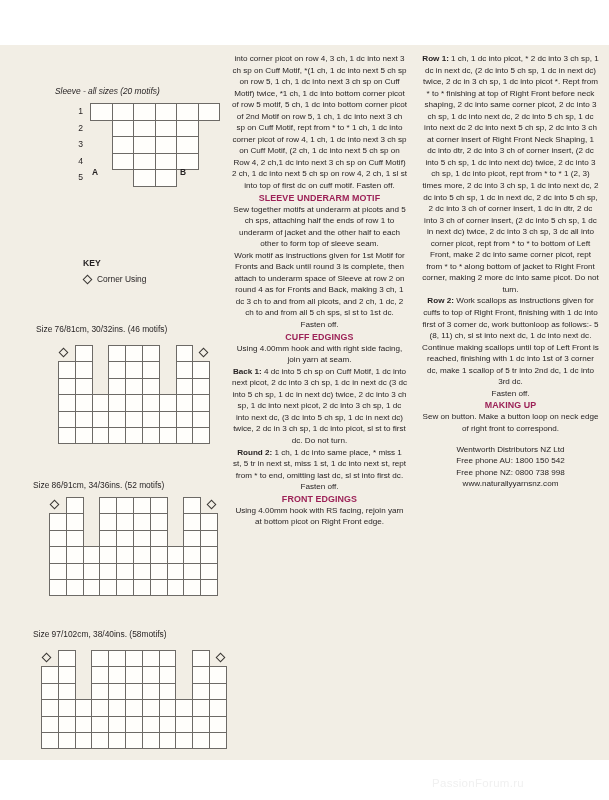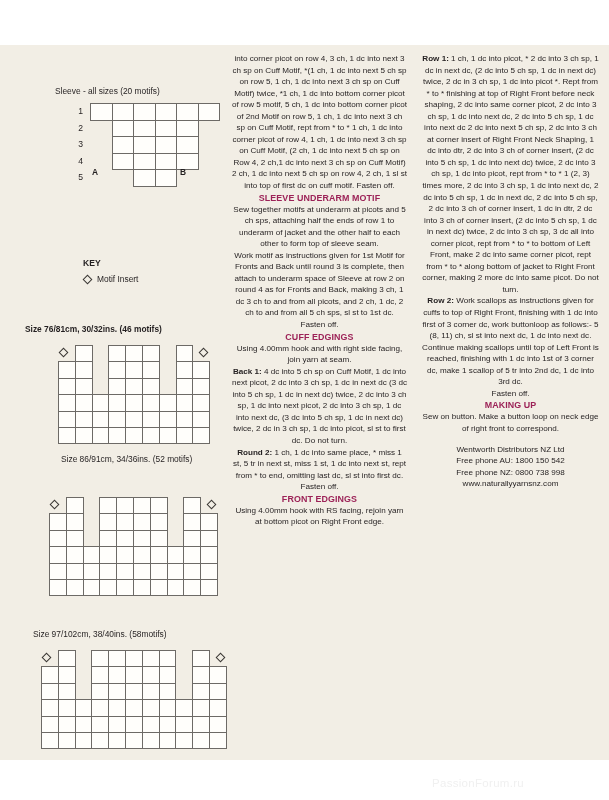--- a/index.html
+++ b/index.html
@@ -109,21 +109,21 @@
   }
 </style>
 </head>
 <body>
 
 <div id="page">
   <div class="cols">
 
     <div id="leftcol">
 
-      <div style="position:absolute; left:33px; top:40px;" class="diagram-title">Sleeve - all sizes (20 motifs)</div>
+      <div style="position:absolute; left:33px; top:40px;font-style:italic;" class="diagram-title">Sleeve - all sizes (20 motifs)</div>
       <div class="grid-wrap" id="sleeve-grid" style="position:absolute; left:0px; top:58px; width:192px; height:85px;">
           <div class="cell" style="left: 68px; top: 0px; width: 22.5px; height: 17.5px;"></div>
           <div class="cell" style="left: 89.5px; top: 0px; width: 22.5px; height: 17.5px;"></div>
           <div class="cell" style="left: 111px; top: 0px; width: 22.5px; height: 17.5px;"></div>
           <div class="cell" style="left: 132.5px; top: 0px; width: 22.5px; height: 17.5px;"></div>
           <div class="cell" style="left: 154px; top: 0px; width: 22.5px; height: 17.5px;"></div>
           <div class="cell" style="left: 175.5px; top: 0px; width: 22.5px; height: 17.5px;"></div>
           <div class="cell" style="left: 89.5px; top: 16.5px; width: 22.5px; height: 17.5px;"></div>
           <div class="cell" style="left: 111px; top: 16.5px; width: 22.5px; height: 17.5px;"></div>
           <div class="cell" style="left: 132.5px; top: 16.5px; width: 22.5px; height: 17.5px;"></div>
@@ -144,25 +144,25 @@
           <div class="rowlabel" style="left: 49px; top: 52.75px;">4</div>
           <div class="rowlabel" style="left: 49px; top: 69.25px;">5</div>
           <div class="ptlabel" style="left: 70px; top: 64px;">A</div>
           <div class="ptlabel" style="left: 158px; top: 64px;">B</div>
         </div>
 
       <div class="keyblock" style="left:61px; top:213px; width:120px;">
         <div class="keyttl">KEY</div>
         <div class="keyrow">
           <span class="diamond"></span>
-          <span>Motif Insert</span>
+          <span>Corner Using</span>
         </div>
       </div>
 
-      <div style="position:absolute; left:3px; top:278px;font-weight:bold;" class="diagram-title">Size 76/81cm, 30/32ins. (46 motifs)</div>
+      <div style="position:absolute; left:14px; top:278px;" class="diagram-title">Size 76/81cm, 30/32ins. (46 motifs)</div>
       <div class="grid-wrap" id="grid46" style="position:absolute; left:0px; top:296px; width:192px; height:110px;">
           <div class="cell" style="left: 52.8px; top: 4px; width: 17.8px; height: 17.4px;"></div>
           <div class="cell" style="left: 86.4px; top: 4px; width: 17.8px; height: 17.4px;"></div>
           <div class="cell" style="left: 103.2px; top: 4px; width: 17.8px; height: 17.4px;"></div>
           <div class="cell" style="left: 120px; top: 4px; width: 17.8px; height: 17.4px;"></div>
           <div class="cell" style="left: 153.6px; top: 4px; width: 17.8px; height: 17.4px;"></div>
           <div class="cell" style="left: 36px; top: 20.4px; width: 17.8px; height: 17.4px;"></div>
           <div class="cell" style="left: 52.8px; top: 20.4px; width: 17.8px; height: 17.4px;"></div>
           <div class="cell" style="left: 86.4px; top: 20.4px; width: 17.8px; height: 17.4px;"></div>
           <div class="cell" style="left: 103.2px; top: 20.4px; width: 17.8px; height: 17.4px;"></div>
@@ -200,21 +200,21 @@
           <div class="cell" style="left: 86.4px; top: 86px; width: 17.8px; height: 17.4px;"></div>
           <div class="cell" style="left: 103.2px; top: 86px; width: 17.8px; height: 17.4px;"></div>
           <div class="cell" style="left: 120px; top: 86px; width: 17.8px; height: 17.4px;"></div>
           <div class="cell" style="left: 136.8px; top: 86px; width: 17.8px; height: 17.4px;"></div>
           <div class="cell" style="left: 153.6px; top: 86px; width: 17.8px; height: 17.4px;"></div>
           <div class="cell" style="left: 170.4px; top: 86px; width: 17.8px; height: 17.4px;"></div>
           <div class="diamond" style="top: 8px; left: 38px;"></div>
           <div class="diamond" style="top: 8px; left: 178.2px;"></div>
         </div>
 
-      <div style="position:absolute; left:11px; top:408px;margin-left:28px;" class="diagram-title">Size 86/91cm, 34/36ins. (52 motifs)</div>
+      <div style="position:absolute; left:11px; top:434px;" class="diagram-title">Size 86/91cm, 34/36ins. (52 motifs)</div>
       <div class="grid-wrap" id="grid52" style="position:absolute; left:0px; top:448px; width:192px; height:110px;">
           <div class="cell" style="left: 43.8px; top: 4px; width: 17.8px; height: 17.4px;"></div>
           <div class="cell" style="left: 77.4px; top: 4px; width: 17.8px; height: 17.4px;"></div>
           <div class="cell" style="left: 94.2px; top: 4px; width: 17.8px; height: 17.4px;"></div>
           <div class="cell" style="left: 111px; top: 4px; width: 17.8px; height: 17.4px;"></div>
           <div class="cell" style="left: 127.8px; top: 4px; width: 17.8px; height: 17.4px;"></div>
           <div class="cell" style="left: 161.4px; top: 4px; width: 17.8px; height: 17.4px;"></div>
           <div class="cell" style="left: 27px; top: 20.4px; width: 17.8px; height: 17.4px;"></div>
           <div class="cell" style="left: 43.8px; top: 20.4px; width: 17.8px; height: 17.4px;"></div>
           <div class="cell" style="left: 77.4px; top: 20.4px; width: 17.8px; height: 17.4px;"></div>

